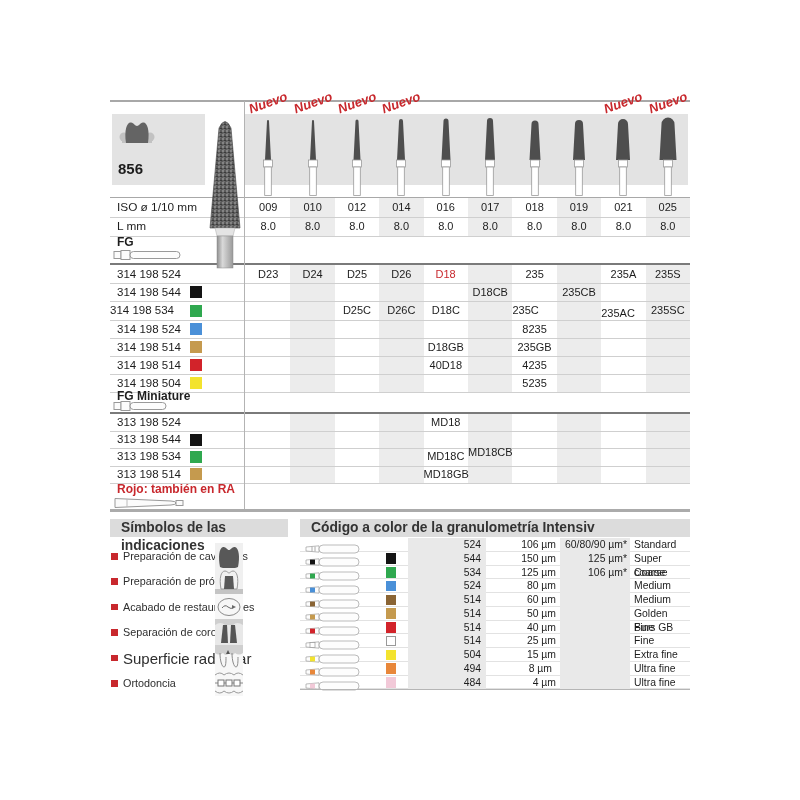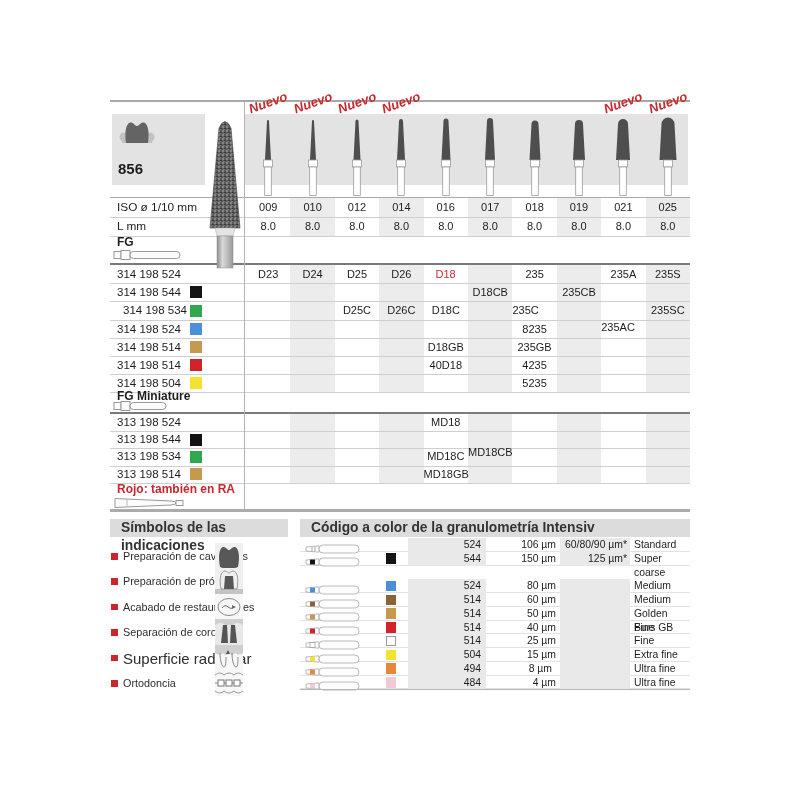--- a/index.html
+++ b/index.html
@@ -186,27 +186,27 @@
     <div class="abs" style="left: 334.8px; top: 265px; width: 44.4px; height: 18.2px; line-height: 18.2px; text-align: center; font-size: 11px; z-index: 3; color: rgb(29, 29, 29);">D25</div>
     <div class="abs" style="left: 379.2px; top: 265px; width: 44.4px; height: 18.2px; line-height: 18.2px; text-align: center; font-size: 11px; z-index: 3; color: rgb(29, 29, 29);">D26</div>
     <div class="abs" style="left: 423.6px; top: 265px; width: 44px; height: 18.2px; line-height: 18.2px; text-align: center; font-size: 11px; z-index: 3; color: rgb(200, 40, 45);">D18</div>
     <div class="abs" style="left: 512.4px; top: 265px; width: 44.4px; height: 18.2px; line-height: 18.2px; text-align: center; font-size: 11px; z-index: 3; color: rgb(29, 29, 29);">235</div>
     <div class="abs" style="left: 601.2px; top: 265px; width: 44.4px; height: 18.2px; line-height: 18.2px; text-align: center; font-size: 11px; z-index: 3; color: rgb(29, 29, 29);">235A</div>
     <div class="abs" style="left: 645.6px; top: 265px; width: 44.4px; height: 18.2px; line-height: 18.2px; text-align: center; font-size: 11px; z-index: 3; color: rgb(29, 29, 29);">235S</div>
     <div class="abs" style="left: 117px; top: 283.2px; height: 18.2px; line-height: 18.2px; font-size: 11.5px; z-index: 3;">314 198 544</div>
     <div class="abs" style="left: 190px; top: 286.3px; width: 12px; height: 12px; background: rgb(20, 20, 20); z-index: 3;"></div>
     <div class="abs" style="left: 468px; top: 283.2px; width: 44.4px; height: 18.2px; line-height: 18.2px; text-align: center; font-size: 11px; z-index: 3; color: rgb(29, 29, 29);">D18CB</div>
     <div class="abs" style="left: 556.8px; top: 283.2px; width: 44.4px; height: 18.2px; line-height: 18.2px; text-align: center; font-size: 11px; z-index: 3; color: rgb(29, 29, 29);">235CB</div>
-    <div class="abs" style="left: 123px; top: 301.4px; height: 18.2px; line-height: 18.2px; font-size: 11.5px; z-index: 3;">314 198 534</div>
+    <div class="abs" style="left: 110px; top: 301.4px; height: 18.2px; line-height: 18.2px; font-size: 11.5px; z-index: 3;">314 198 534</div>
     <div class="abs" style="left: 190px; top: 304.5px; width: 12px; height: 12px; background: rgb(47, 168, 79); z-index: 3;"></div>
     <div class="abs" style="left: 334.8px; top: 301.4px; width: 44.4px; height: 18.2px; line-height: 18.2px; text-align: center; font-size: 11px; z-index: 3; color: rgb(29, 29, 29);">D25C</div>
     <div class="abs" style="left: 379.2px; top: 301.4px; width: 44.4px; height: 18.2px; line-height: 18.2px; text-align: center; font-size: 11px; z-index: 3; color: rgb(29, 29, 29);">D26C</div>
     <div class="abs" style="left: 423.6px; top: 301.4px; width: 44.4px; height: 18.2px; line-height: 18.2px; text-align: center; font-size: 11px; z-index: 3; color: rgb(29, 29, 29);">D18C</div>
     <div class="abs" style="left: 512.4px; top: 301.4px; width: 44.4px; height: 18.2px; line-height: 18.2px; text-align: left; font-size: 11px; z-index: 3; color: rgb(29, 29, 29);">235C</div>
-    <div class="abs" style="left: 601.2px; top: 318px; width: 21px; height: 18.2px; line-height: 18.2px; text-align: left; font-size: 11px; z-index: 3; color: rgb(29, 29, 29);">235AC</div>
+    <div class="abs" style="left: 601.2px; top: 304px; width: 21px; height: 18.2px; line-height: 18.2px; text-align: left; font-size: 11px; z-index: 3; color: rgb(29, 29, 29);">235AC</div>
     <div class="abs" style="left: 645.6px; top: 301.4px; width: 44.4px; height: 18.2px; line-height: 18.2px; text-align: center; font-size: 11px; z-index: 3; color: rgb(29, 29, 29);">235SC</div>
     <div class="abs" style="left: 117px; top: 319.6px; height: 18.2px; line-height: 18.2px; font-size: 11.5px; z-index: 3;">314 198 524</div>
     <div class="abs" style="left: 190px; top: 322.7px; width: 12px; height: 12px; background: rgb(74, 144, 216); z-index: 3;"></div>
     <div class="abs" style="left: 512.4px; top: 319.6px; width: 44.4px; height: 18.2px; line-height: 18.2px; text-align: center; font-size: 11px; z-index: 3; color: rgb(29, 29, 29);">8235</div>
     <div class="abs" style="left: 117px; top: 337.8px; height: 18.2px; line-height: 18.2px; font-size: 11.5px; z-index: 3;">314 198 514</div>
     <div class="abs" style="left: 190px; top: 340.9px; width: 12px; height: 12px; background: rgb(197, 154, 78); z-index: 3;"></div>
     <div class="abs" style="left: 423.6px; top: 337.8px; width: 44.4px; height: 18.2px; line-height: 18.2px; text-align: center; font-size: 11px; z-index: 3; color: rgb(29, 29, 29);">D18GB</div>
     <div class="abs" style="left: 512.4px; top: 337.8px; width: 44.4px; height: 18.2px; line-height: 18.2px; text-align: center; font-size: 11px; z-index: 3; color: rgb(29, 29, 29);">235GB</div>
     <div class="abs" style="left: 117px; top: 356px; height: 18.2px; line-height: 18.2px; font-size: 11.5px; z-index: 3;">314 198 514</div>
     <div class="abs" style="left: 190px; top: 359.1px; width: 12px; height: 12px; background: rgb(210, 35, 42); z-index: 3;"></div>
@@ -293,20 +293,32 @@
           <path d="M1 3 L14 1.8 L14 8.2 L1 7 Z" fill="#fdfdfd" stroke="#9d9d9d" stroke-width="0.7"></path>
           <rect x="14" y="1" width="40" height="8" rx="4" fill="#fdfdfd" stroke="#9d9d9d" stroke-width="0.7"></rect>
           <rect x="5" y="2.6" width="5" height="4.8" fill="#141414"></rect>
         </svg></div>
       <div class="abs" style="left: 85.5px; top: 1.5px; width: 10.5px; height: 10.5px; background: rgb(20, 20, 20); border: none; box-sizing: border-box;"></div>
       <div class="abs" style="left: 108px; width: 78px; background: rgb(233, 233, 233); text-align: right; padding-right: 5px; top: 0px; height: 13.75px; line-height: 13.75px; font-size: 10.4px; box-sizing: border-box;">544</div>
       <div class="abs" style="left: 186px; width: 74px; text-align: right; padding-right: 4px; top: 0px; height: 13.75px; line-height: 13.75px; font-size: 10.4px; box-sizing: border-box;">150 µm</div>
       <div class="abs" style="left: 260px; width: 70px; background: rgb(233, 233, 233); text-align: right; padding-right: 3px; top: 0px; height: 13.75px; line-height: 13.75px; font-size: 10.4px; box-sizing: border-box;">125 µm*</div>
       <div class="abs" style="left: 334px; width: 56px; text-align: left; top: 0px; height: 13.75px; line-height: 13.75px; font-size: 10.4px; box-sizing: border-box;">Super coarse</div>
     </div>
+    <div class="abs" style="left: 300px; top: 565.5px; width: 390px; height: 13.75px; z-index: 2; border-bottom: 1px solid rgb(226, 226, 226); box-sizing: border-box;">
+      <div class="abs" style="left: 5px; top: 1.5px; width: 56px; height: 10px;"><svg width="56" height="10" viewBox="0 0 56 10">
+          <path d="M1 3 L14 1.8 L14 8.2 L1 7 Z" fill="#fdfdfd" stroke="#9d9d9d" stroke-width="0.7"></path>
+          <rect x="14" y="1" width="40" height="8" rx="4" fill="#fdfdfd" stroke="#9d9d9d" stroke-width="0.7"></rect>
+          <rect x="5" y="2.6" width="5" height="4.8" fill="#2fa84f"></rect>
+        </svg></div>
+      <div class="abs" style="left: 85.5px; top: 1.5px; width: 10.5px; height: 10.5px; background: rgb(47, 168, 79); border: none; box-sizing: border-box;"></div>
+      <div class="abs" style="left: 108px; width: 78px; background: rgb(233, 233, 233); text-align: right; padding-right: 5px; top: 0px; height: 13.75px; line-height: 13.75px; font-size: 10.4px; box-sizing: border-box;">534</div>
+      <div class="abs" style="left: 186px; width: 74px; text-align: right; padding-right: 4px; top: 0px; height: 13.75px; line-height: 13.75px; font-size: 10.4px; box-sizing: border-box;">125 µm</div>
+      <div class="abs" style="left: 260px; width: 70px; background: rgb(233, 233, 233); text-align: right; padding-right: 3px; top: 0px; height: 13.75px; line-height: 13.75px; font-size: 10.4px; box-sizing: border-box;">106 µm*</div>
+      <div class="abs" style="left: 334px; width: 56px; text-align: left; top: 0px; height: 13.75px; line-height: 13.75px; font-size: 10.4px; box-sizing: border-box;">Coarse</div>
+    </div>
     <div class="abs" style="left: 300px; top: 579.25px; width: 390px; height: 13.75px; z-index: 2; border-bottom: 1px solid rgb(226, 226, 226); box-sizing: border-box;">
       <div class="abs" style="left: 5px; top: 1.5px; width: 56px; height: 10px;"><svg width="56" height="10" viewBox="0 0 56 10">
           <path d="M1 3 L14 1.8 L14 8.2 L1 7 Z" fill="#fdfdfd" stroke="#9d9d9d" stroke-width="0.7"></path>
           <rect x="14" y="1" width="40" height="8" rx="4" fill="#fdfdfd" stroke="#9d9d9d" stroke-width="0.7"></rect>
           <rect x="5" y="2.6" width="5" height="4.8" fill="#4a90d8"></rect>
         </svg></div>
       <div class="abs" style="left: 85.5px; top: 1.5px; width: 10.5px; height: 10.5px; background: rgb(74, 144, 216); border: none; box-sizing: border-box;"></div>
       <div class="abs" style="left: 108px; width: 78px; background: rgb(233, 233, 233); text-align: right; padding-right: 5px; top: 0px; height: 13.75px; line-height: 13.75px; font-size: 10.4px; box-sizing: border-box;">524</div>
       <div class="abs" style="left: 186px; width: 74px; text-align: right; padding-right: 4px; top: 0px; height: 13.75px; line-height: 13.75px; font-size: 10.4px; box-sizing: border-box;">80 µm</div>
       <div class="abs" style="left: 260px; width: 70px; background: rgb(233, 233, 233); text-align: right; padding-right: 3px; top: 0px; height: 13.75px; line-height: 13.75px; font-size: 10.4px; box-sizing: border-box;"></div>

